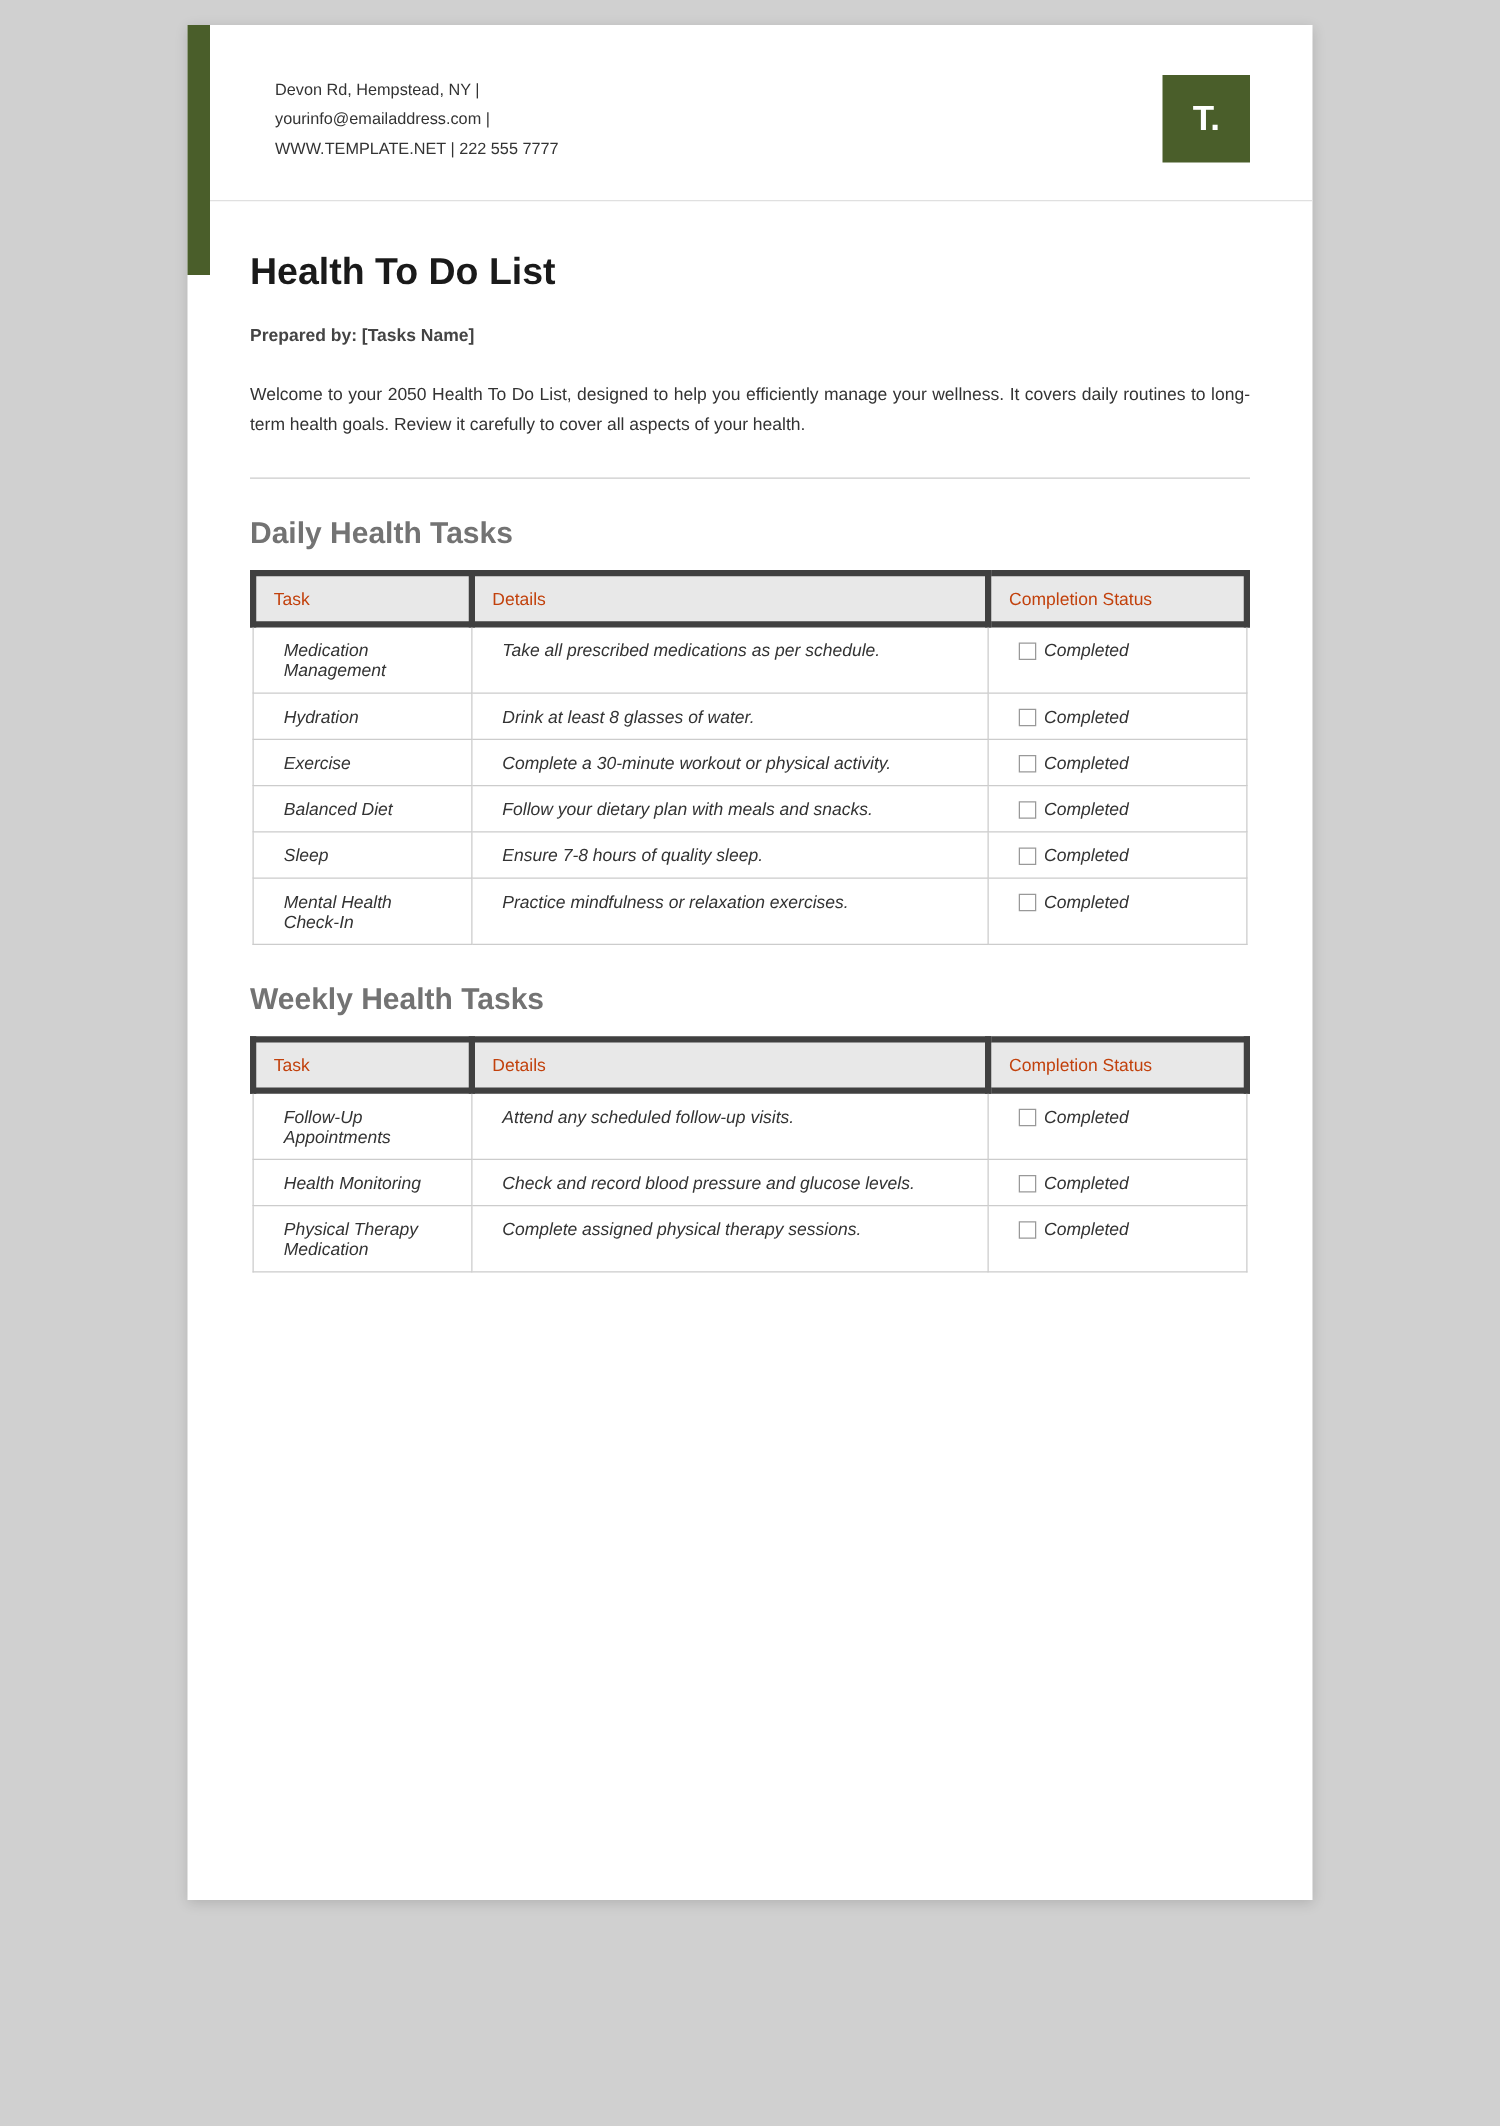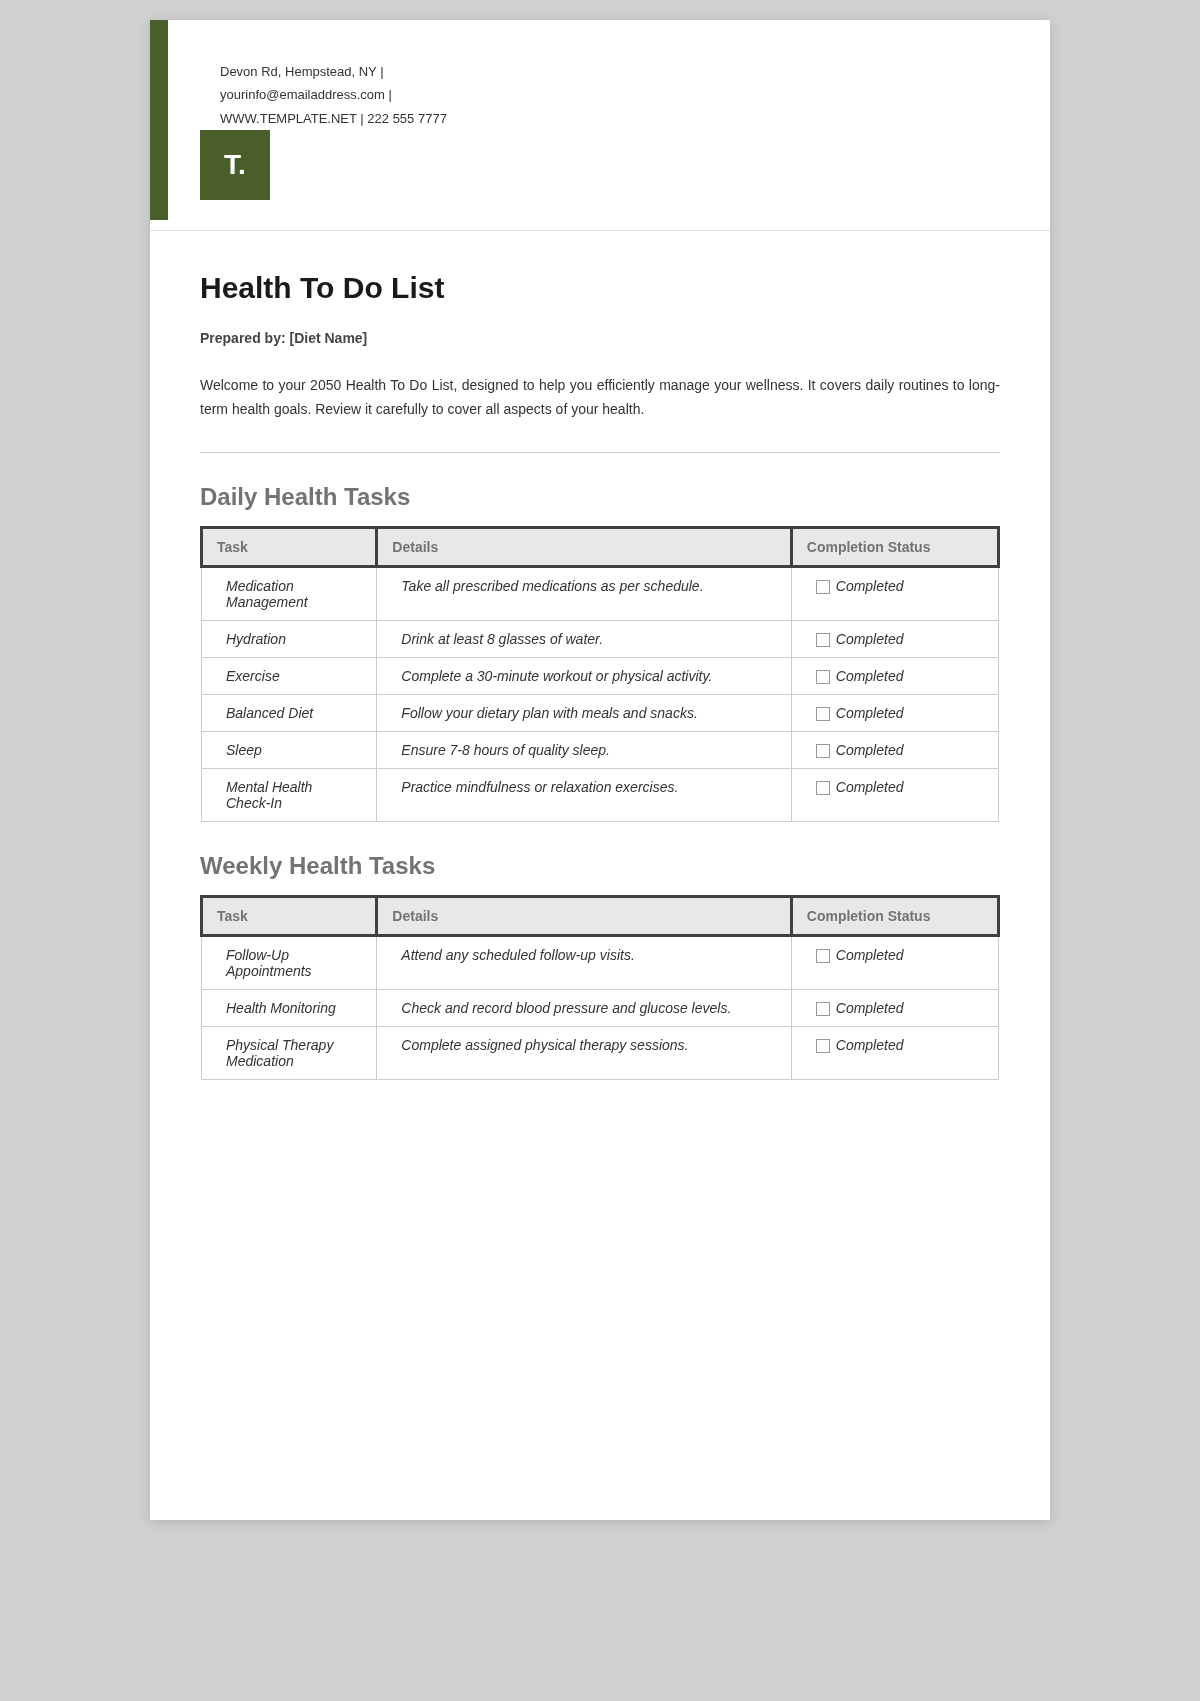--- a/index.html
+++ b/index.html
@@ -34,21 +34,20 @@
       height: 200px;
       background: #4a5e2a;
     }
 
     .header {
       display: flex;
       justify-content: space-between;
       align-items: flex-start;
       padding: 40px 50px 30px 50px;
       border-bottom: 1px solid #e0e0e0;
-      flex-direction: column;
     }
 
     .header-contact {
       font-size: 13px;
       color: #333;
       line-height: 1.8;
       padding-left: 20px;
     }
 
     .logo-box {
@@ -115,23 +114,23 @@
       font-size: 14px;
     }
 
     thead tr {
       background: #e8e8e8;
     }
 
     thead th {
       padding: 10px 14px;
       text-align: left;
-      color: #737373;
-      font-weight: 700;
-      border: 3px solid #404040;
+      color: #c2410c;
+      font-weight: 400;
+      border: 5px solid #404040;
     }
 
     tbody td {
       padding: 10px 24px;
       border: 1px solid #ccc;
       vertical-align: top;
       color: #333;
       font-style: italic;
     }
 
@@ -176,21 +175,21 @@
       <div>WWW.TEMPLATE.NET | 222 555 7777</div>
     </div>
     <div class="logo-box">
       <span>T.</span>
     </div>
   </div>
 
   <div class="main-content">
     <h1 class="page-title">Health To Do List</h1>
 
-    <p class="prepared-by"><span>Prepared by: </span><span style="font-weight: bold;">[Diet Name]</span></p>
+    <p class="prepared-by"><span>Prepared by: </span><span style="font-weight: bold;">[Tasks Name]</span></p>
 
     <p class="intro-text">Welcome to your 2050 Health To Do List, designed to help you efficiently manage your wellness. It covers daily routines to long-term health goals. Review it carefully to cover all aspects of your health.</p>
 
     <hr class="divider">
 
     <div id="sections-container">
         <h2 class="section-title">Daily Health Tasks</h2>
         <table>
           <thead>
             <tr>

